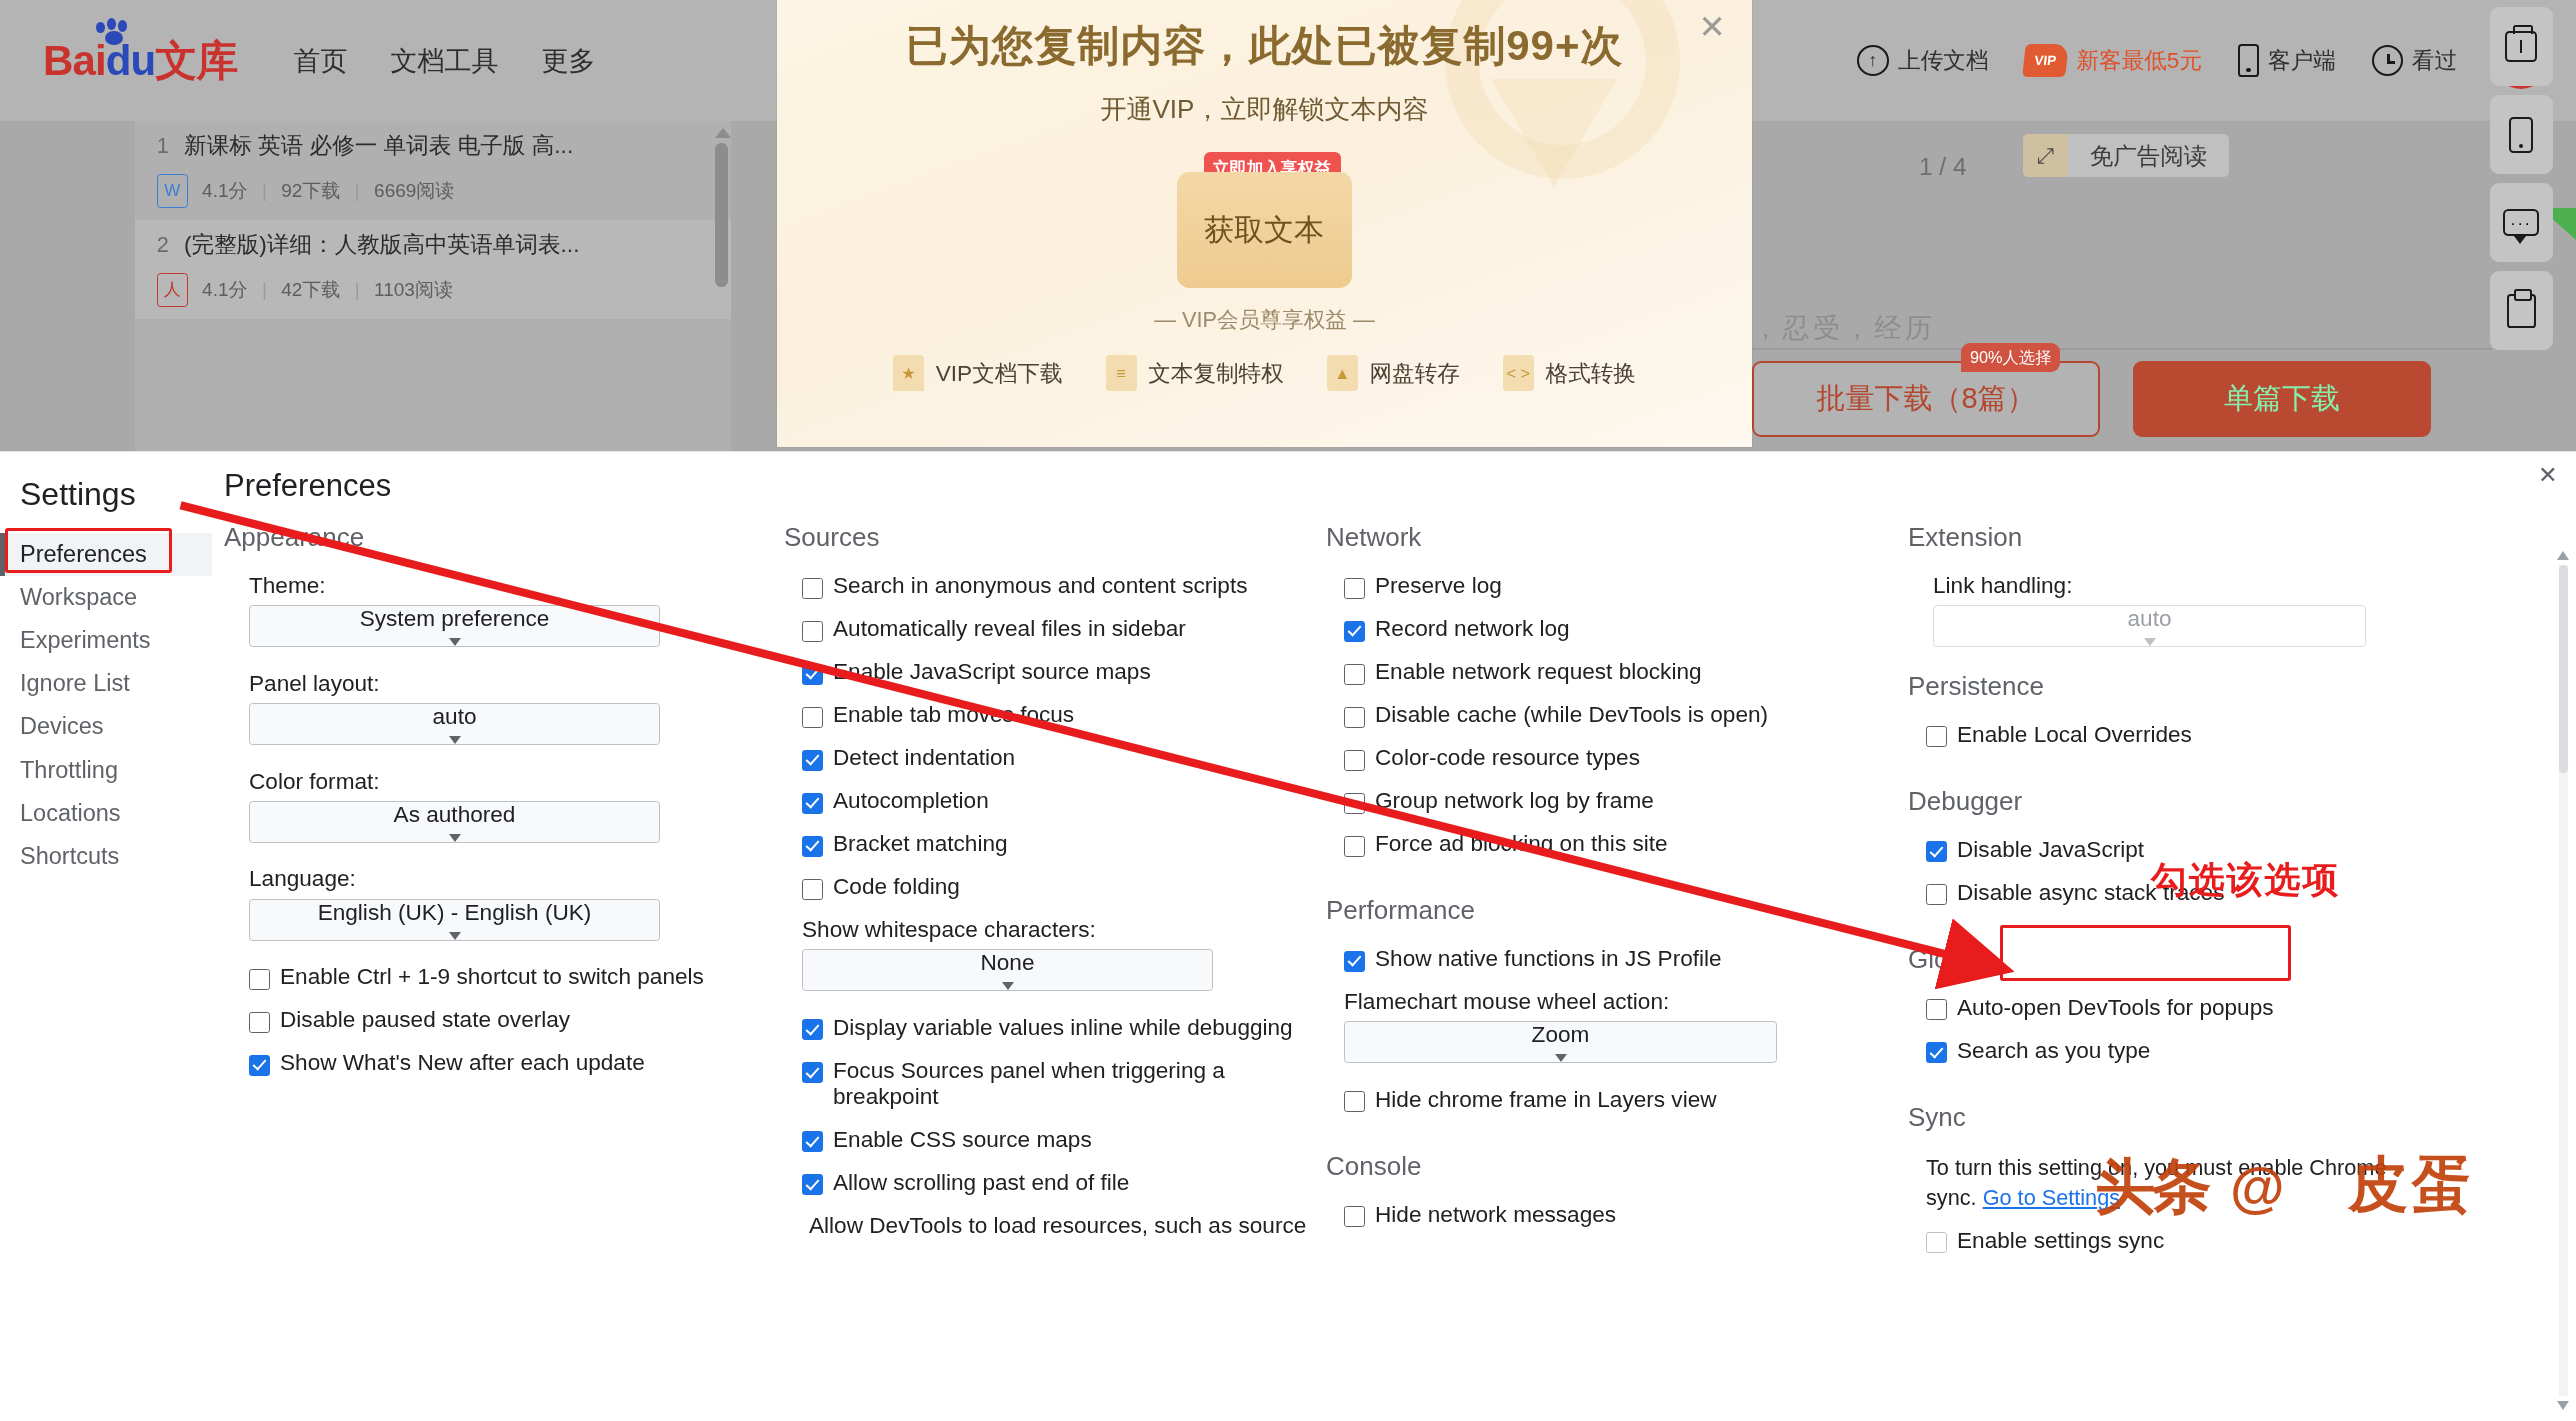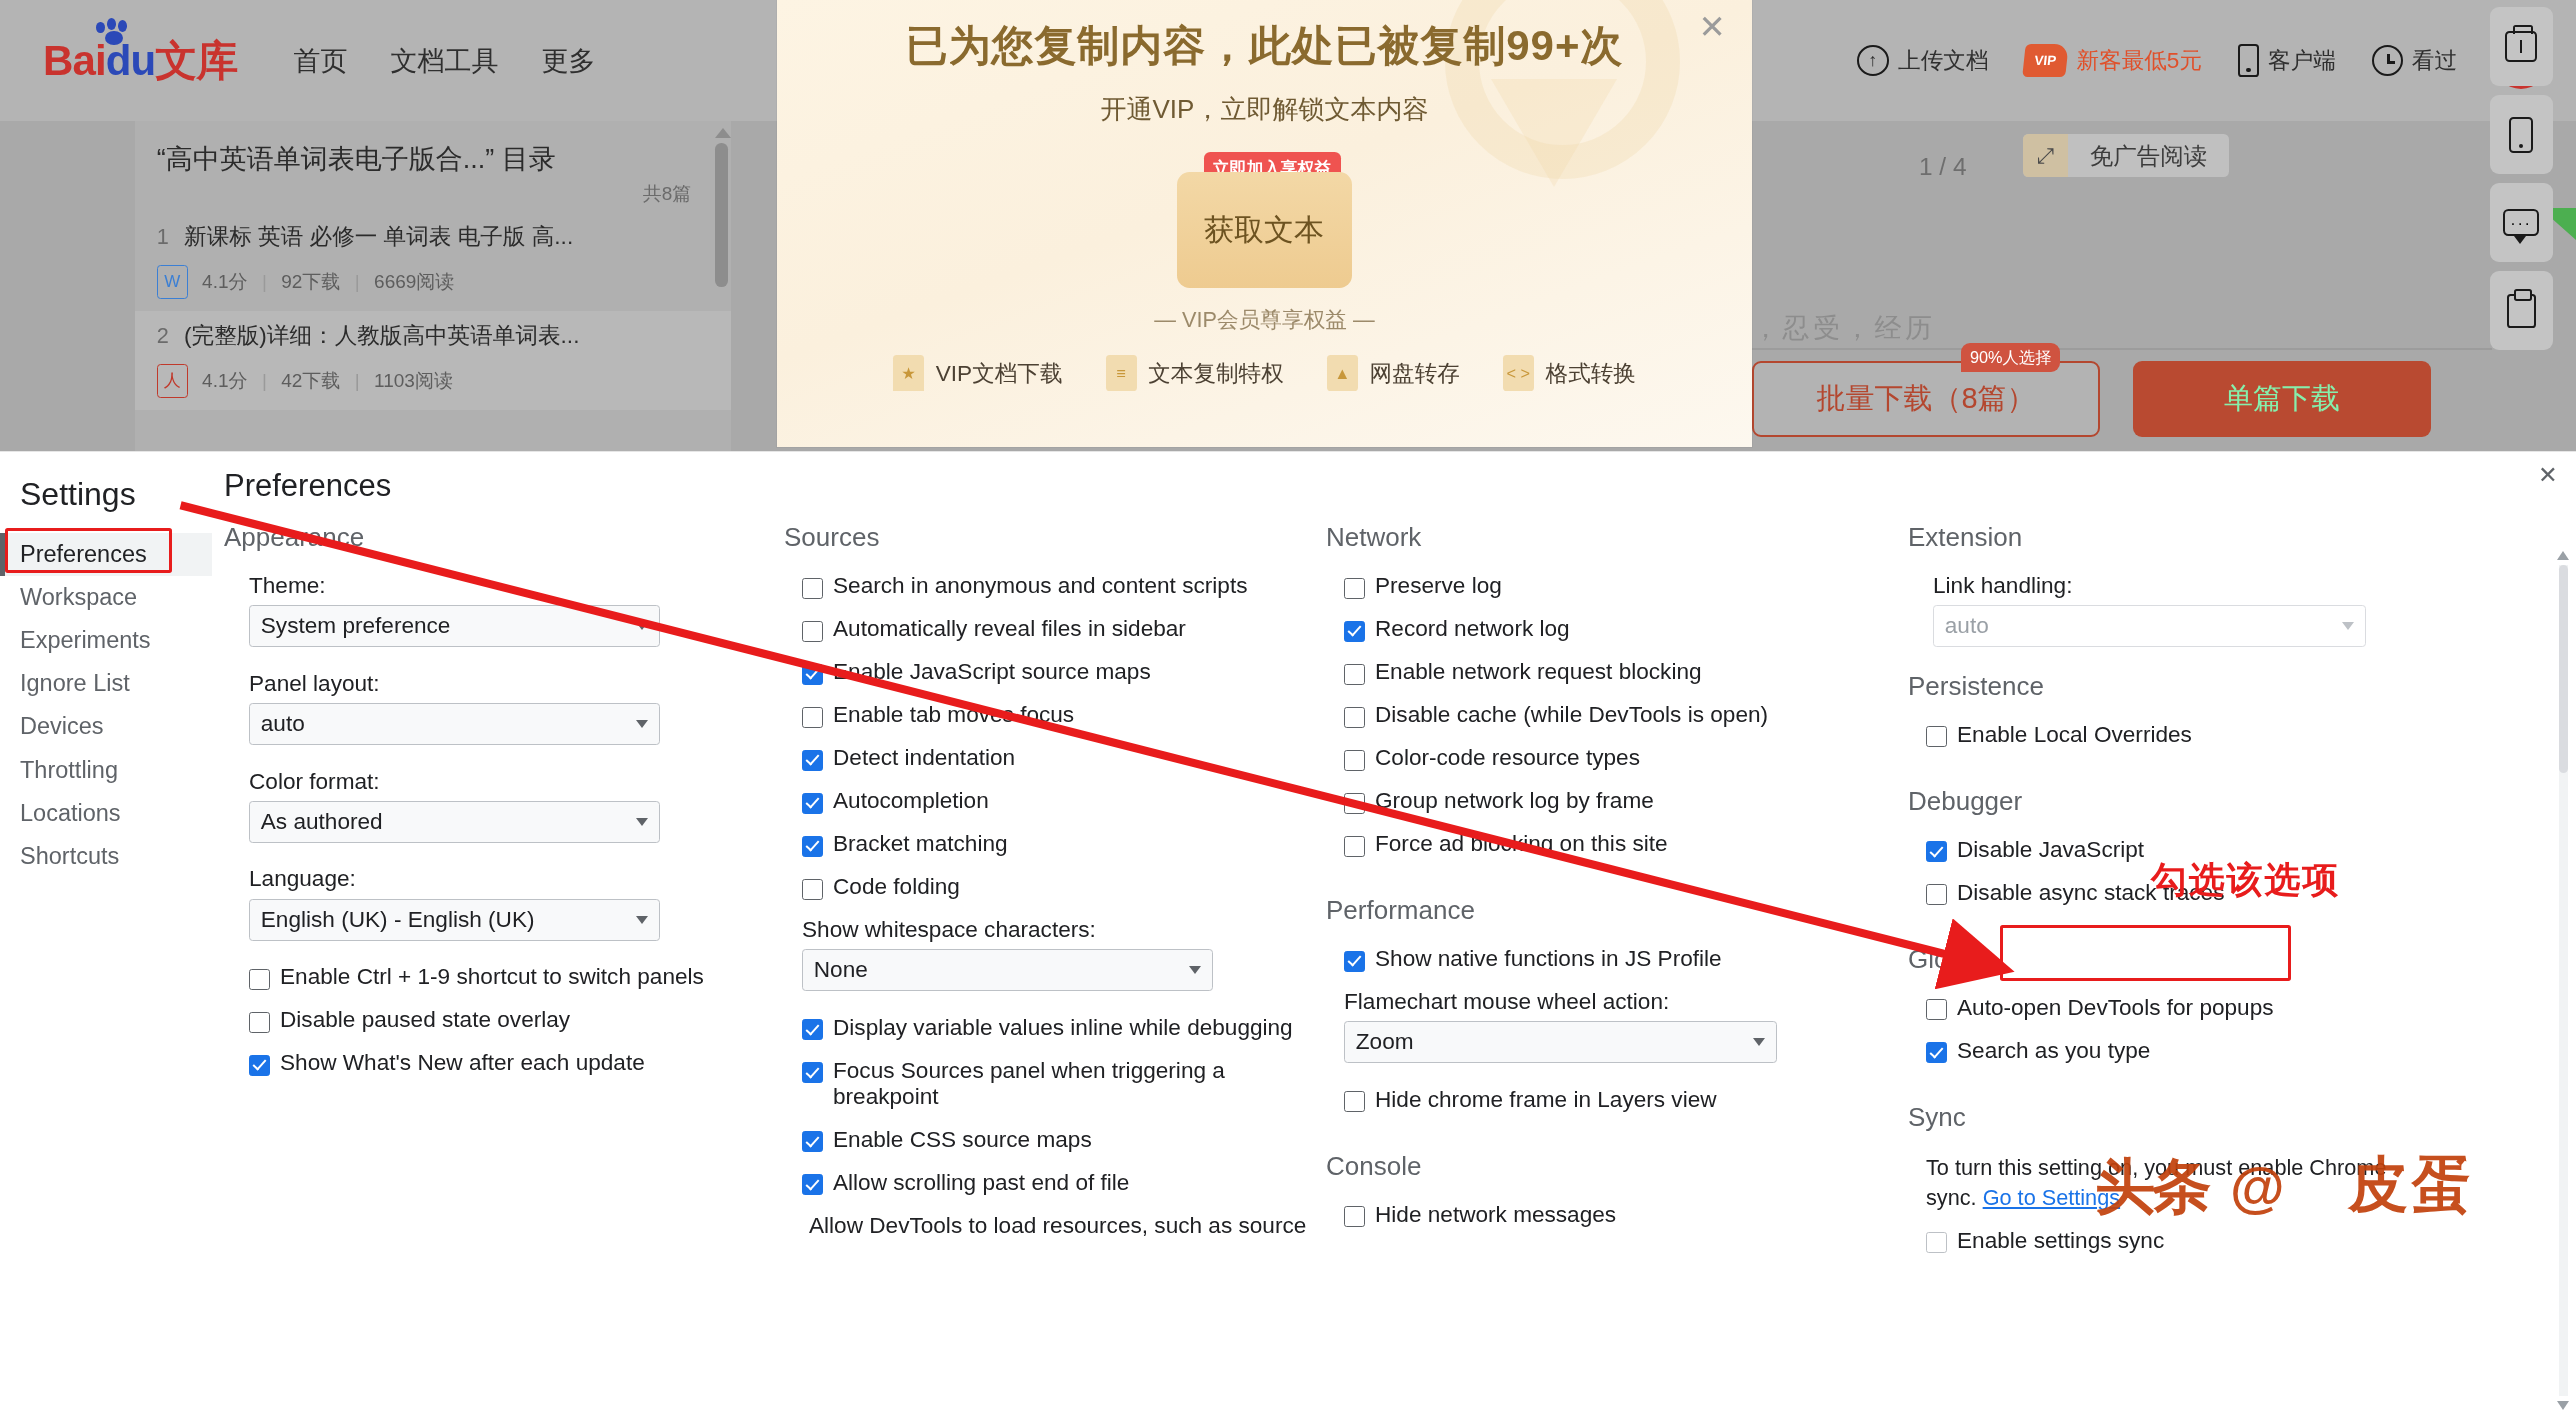--- a/index.html
+++ b/index.html
@@ -231,21 +231,21 @@
   .st-col.c1 { width:560px; }
   .st-col.c2 { width:542px; }
   .st-col.c3 { width:582px; }
   .st-col.c4 { width:578px; }
   .sec-title { font-size:26px; color:#5f6368; margin:0 0 20px 0; }
   .sec-title.gap { margin-top:38px; }
   .field-label { font-size:22.6px; color:#202124; margin:0 0 6.3px 25px; }
   .sel {
     margin-left:25px; width:411px; height:42px; border:0.9px solid #bdc1c6; border-radius:3.6px;
     background:#f8f9fa; display:flex; align-items:center; padding:0 10.8px;
-    font-size:22.6px; color:#202124; position:relative; margin-bottom:23.5px;
+    font-size:22.6px; color:#202124; position:relative; margin-bottom:23.5px;flex-direction:column;
   }
   .sel.wide { width:433px; }
   .sel .cv { flex:1; }
   .sel .caret { width:0;height:0;border-left:6.3px solid transparent;border-right:6.3px solid transparent;border-top:8.1px solid #5f6368;}
   .sel.disabled { background:#ffffff; border-color:#dadce0; color:#9aa0a6;}
   .sel.disabled .caret { border-top-color:#bdc1c6; }
   .cbrow {
     display:flex; align-items:flex-start; gap:10px; margin:0 0 17px 18px; font-size:22.6px; color:#202124;
   }
   .cbrow.ind { margin-left:25px; }
@@ -324,24 +324,20 @@
         <span class="icon-circ icon-clock"></span>
         <span>看过</span>
       </span>
       <span class="avatar-ring">
           <span></span>
         </span>
     </div>
   </div>
 
   <div id="doc-list">
-    <div class="doc-list-head">
-      <div class="doc-list-title">“高中英语单词表电子版合...” 目录</div>
-      <div class="doc-list-count">共8篇</div>
-    </div>
     <div class="doc-item">
       <div class="line1">
         <span class="idx">1</span>
         <span>新课标 英语 必修一 单词表 电子版 高...</span>
       </div>
       <div class="doc-meta">
         <span class="ftype">W</span>
         <span>4.1分</span>
         <span class="sep">|</span>
         <span>92下载</span>

